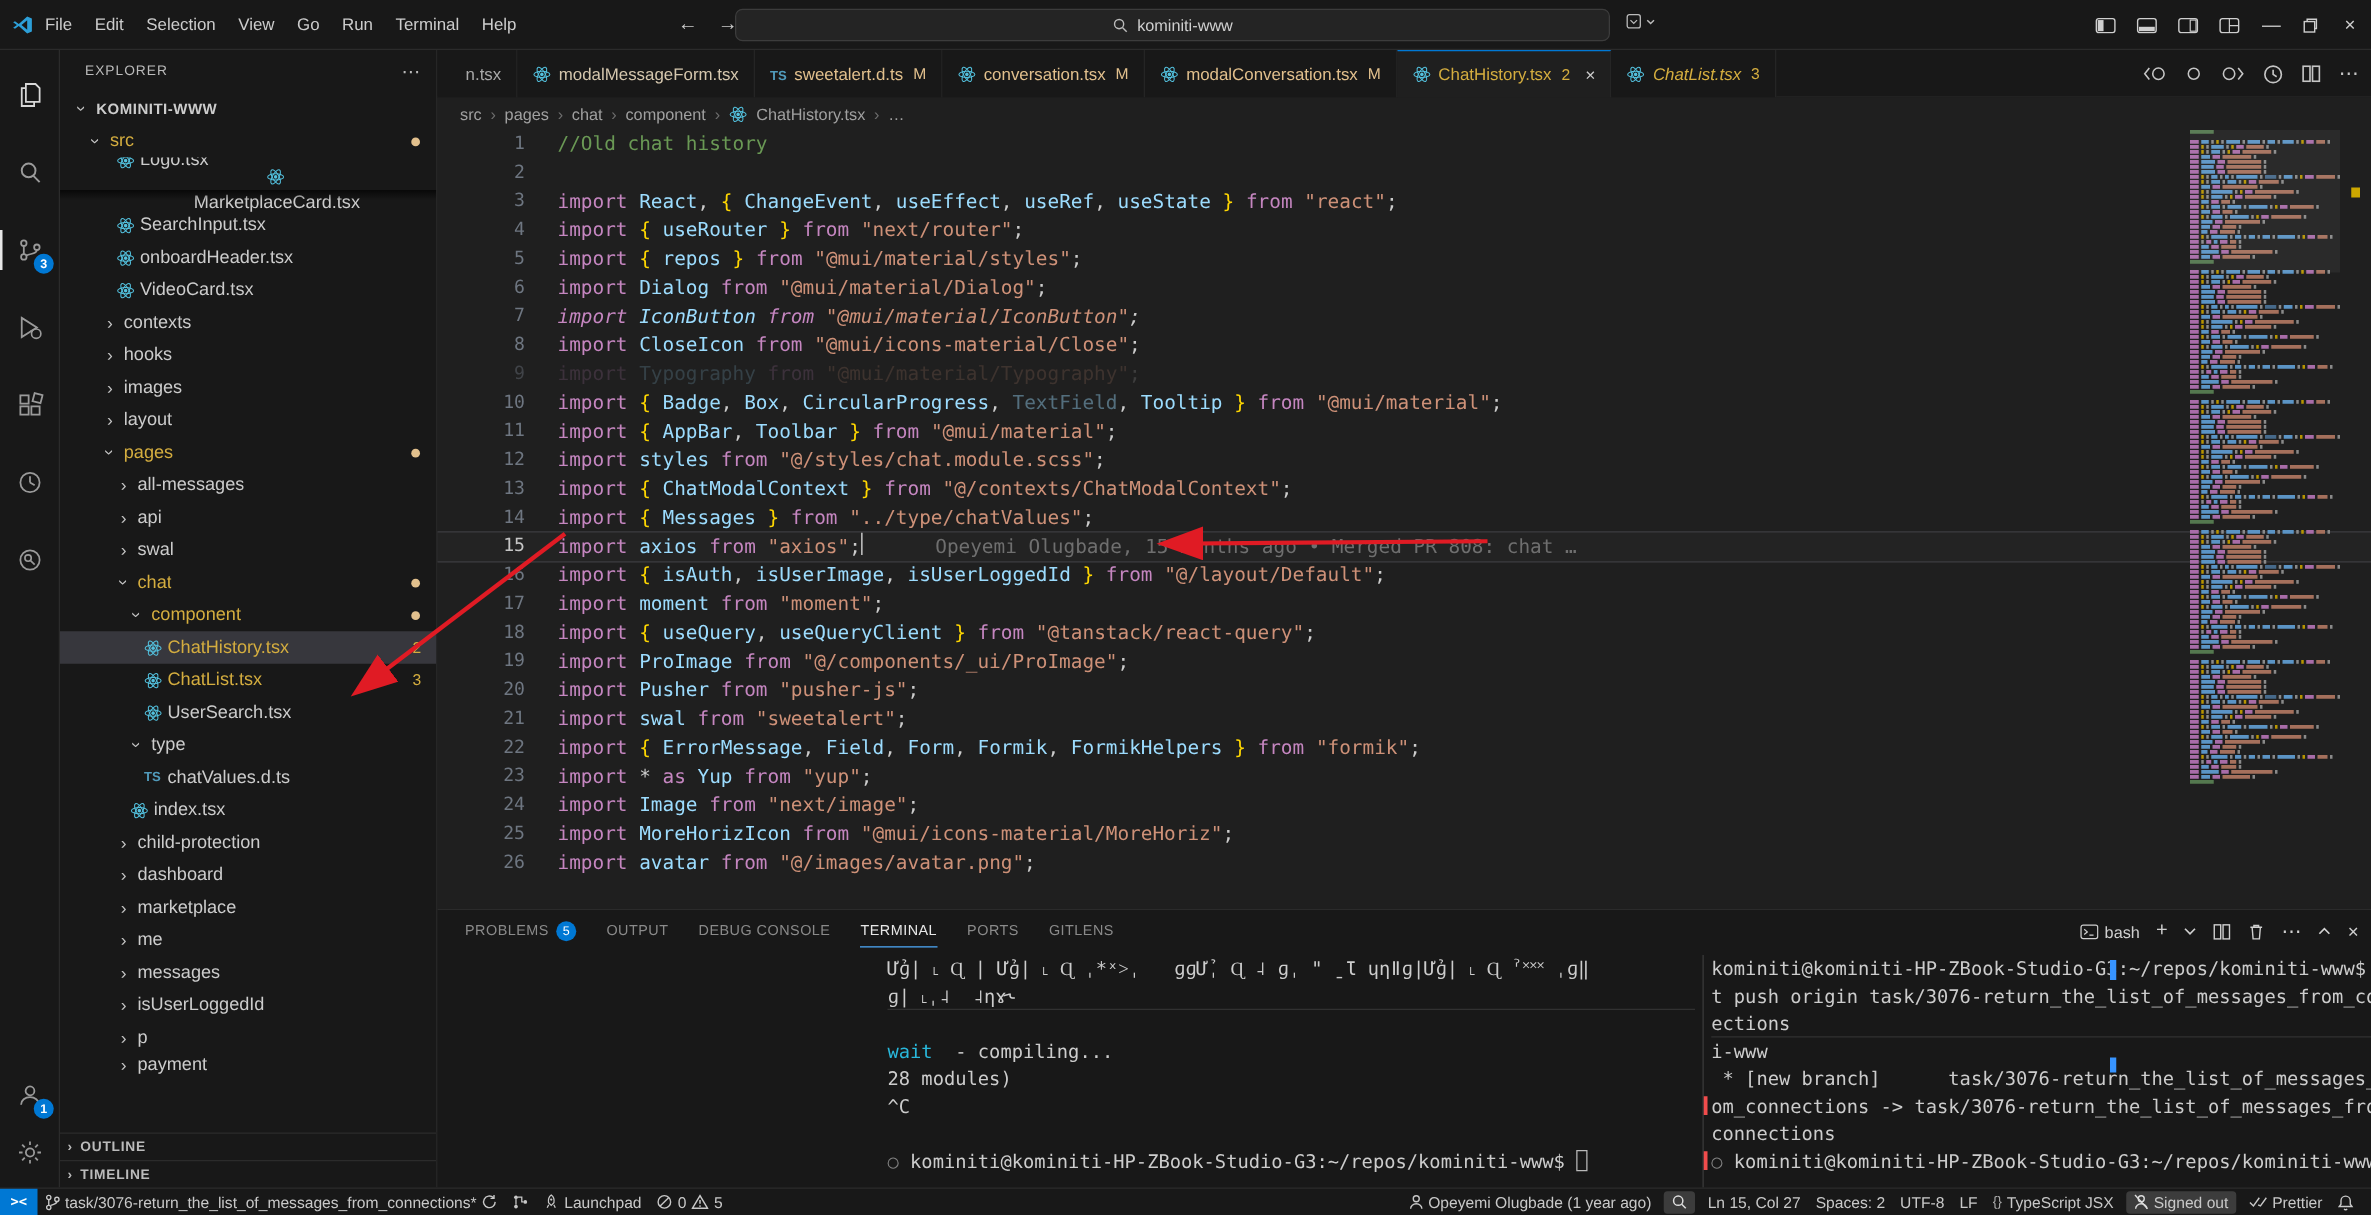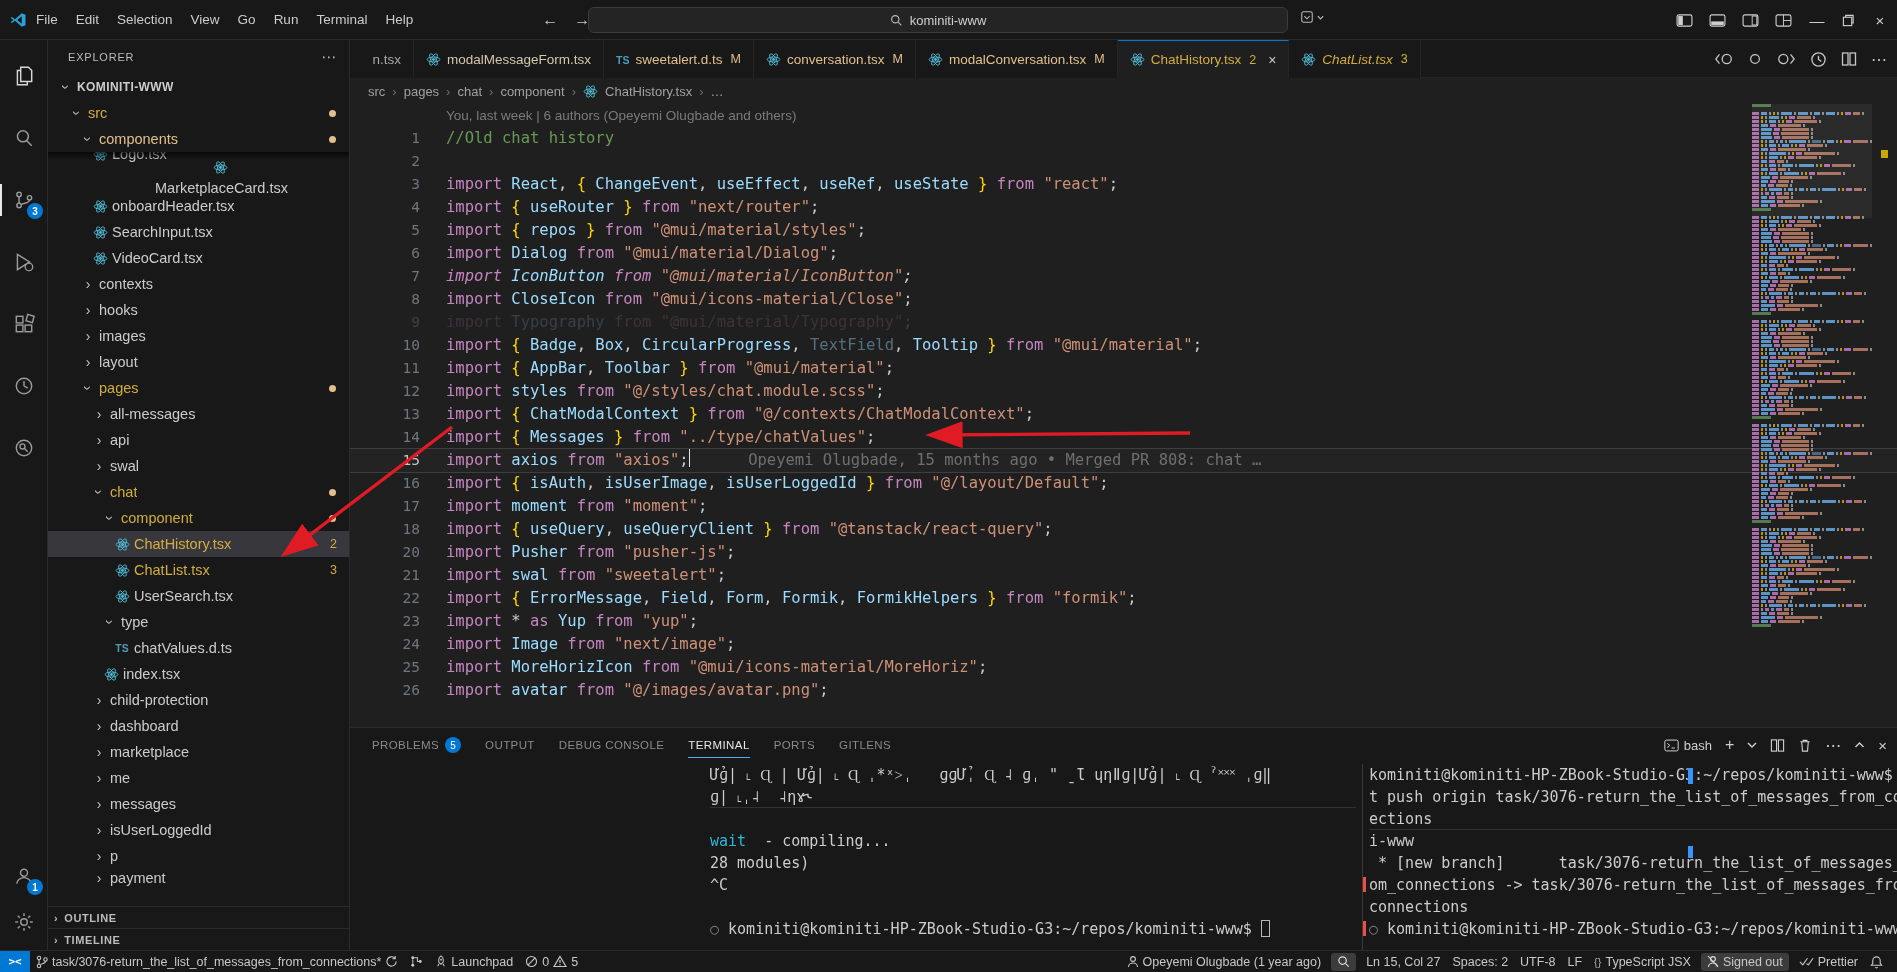--- a/index.html
+++ b/index.html
@@ -275,27 +275,20 @@
           <span class="lbl">KOMINITI-WWW</span>
         </span>
       </div>
       <div class="trow" style="padding-left: 21px;">
         <span style="display: flex; align-items: center; width: 100%;">
           <span class="chev d">›</span>
           <span class="lbl" style="color: rgb(212, 173, 63);">src</span>
         </span>
         <span class="gdot"></span>
       </div>
-      <div class="trow" style="padding-left: 32px;">
-        <span style="display: flex; align-items: center; width: 100%;">
-          <span class="chev d">›</span>
-          <span class="lbl" style="color: rgb(226, 192, 141);">components</span>
-        </span>
-        <span class="gdot"></span>
-      </div>
       <div class="trow clip-top" style="padding-left: 43px;">
         <span class="inner-shift" style="display: flex; align-items: center; width: 100%;">
           <span class="ficon">
             <svg width="15" height="15" viewBox="0 0 16 16">
               <circle cx="8" cy="8" r="1.5" fill="#53c1de"></circle>
               <g fill="none" stroke="#53c1de" stroke-width="0.9">
                 <ellipse cx="8" cy="8" rx="6.8" ry="2.7"></ellipse>
                 <ellipse cx="8" cy="8" rx="6.8" ry="2.7" transform="rotate(60 8 8)"></ellipse>
                 <ellipse cx="8" cy="8" rx="6.8" ry="2.7" transform="rotate(120 8 8)"></ellipse>
               </g>
@@ -324,36 +317,36 @@
           <span class="ficon">
             <svg width="15" height="15" viewBox="0 0 16 16">
               <circle cx="8" cy="8" r="1.5" fill="#53c1de"></circle>
               <g fill="none" stroke="#53c1de" stroke-width="0.9">
                 <ellipse cx="8" cy="8" rx="6.8" ry="2.7"></ellipse>
                 <ellipse cx="8" cy="8" rx="6.8" ry="2.7" transform="rotate(60 8 8)"></ellipse>
                 <ellipse cx="8" cy="8" rx="6.8" ry="2.7" transform="rotate(120 8 8)"></ellipse>
               </g>
             </svg>
           </span>
-          <span class="lbl">onboardHeader.tsx</span>
+          <span class="lbl">SearchInput.tsx</span>
         </span>
       </div>
       <div class="trow" style="padding-left: 43px;">
         <span style="display: flex; align-items: center; width: 100%;">
           <span class="ficon">
             <svg width="15" height="15" viewBox="0 0 16 16">
               <circle cx="8" cy="8" r="1.5" fill="#53c1de"></circle>
               <g fill="none" stroke="#53c1de" stroke-width="0.9">
                 <ellipse cx="8" cy="8" rx="6.8" ry="2.7"></ellipse>
                 <ellipse cx="8" cy="8" rx="6.8" ry="2.7" transform="rotate(60 8 8)"></ellipse>
                 <ellipse cx="8" cy="8" rx="6.8" ry="2.7" transform="rotate(120 8 8)"></ellipse>
               </g>
             </svg>
           </span>
-          <span class="lbl">SearchInput.tsx</span>
+          <span class="lbl">onboardHeader.tsx</span>
         </span>
       </div>
       <div class="trow" style="padding-left: 43px;">
         <span style="display: flex; align-items: center; width: 100%;">
           <span class="ficon">
             <svg width="15" height="15" viewBox="0 0 16 16">
               <circle cx="8" cy="8" r="1.5" fill="#53c1de"></circle>
               <g fill="none" stroke="#53c1de" stroke-width="0.9">
                 <ellipse cx="8" cy="8" rx="6.8" ry="2.7"></ellipse>
                 <ellipse cx="8" cy="8" rx="6.8" ry="2.7" transform="rotate(60 8 8)"></ellipse>
@@ -682,39 +675,39 @@
           <ellipse cx="8" cy="8" rx="6.8" ry="2.7" transform="rotate(60 8 8)"></ellipse>
           <ellipse cx="8" cy="8" rx="6.8" ry="2.7" transform="rotate(120 8 8)"></ellipse>
         </g>
       </svg>
     </span>
     <span>ChatHistory.tsx</span>
     <span class="sep">›</span>
     <span>…</span>
   </div>
 <div id="code">
-    <div class="cline"><span class="blame-head">You, last week | 6 authors (Opeyemi Olugbade and others)</span></div>
     <div class="cline"><span class="ln">1</span><span class="ct" style="white-space: pre;"><span class="tk-c">//Old chat history</span></span></div>
     <div class="cline"><span class="ln">2</span><span class="ct" style="white-space: pre;"></span></div>
     <div class="cline"><span class="ln">3</span><span class="ct" style="white-space: pre;"><span class="tk-k">import </span><span class="tk-i">React</span><span class="tk-p">, </span><span class="tk-b">{</span><span class="tk-p"> </span><span class="tk-i">ChangeEvent</span><span class="tk-p">, </span><span class="tk-i">useEffect</span><span class="tk-p">, </span><span class="tk-i">useRef</span><span class="tk-p">, </span><span class="tk-i">useState</span><span class="tk-p"> </span><span class="tk-b">}</span><span class="tk-k"> from </span><span class="tk-s">"react"</span><span class="tk-p">;</span></span></div>
     <div class="cline"><span class="ln">4</span><span class="ct" style="white-space: pre;"><span class="tk-k">import </span><span class="tk-b">{</span><span class="tk-p"> </span><span class="tk-i">useRouter</span><span class="tk-p"> </span><span class="tk-b">}</span><span class="tk-k"> from </span><span class="tk-s">"next/router"</span><span class="tk-p">;</span></span></div>
     <div class="cline"><span class="ln">5</span><span class="ct" style="white-space: pre;"><span class="tk-k">import </span><span class="tk-b">{</span><span class="tk-p"> </span><span class="tk-i">repos</span><span class="tk-p"> </span><span class="tk-b">}</span><span class="tk-k"> from </span><span class="tk-s">"@mui/material/styles"</span><span class="tk-p">;</span></span></div>
     <div class="cline"><span class="ln">6</span><span class="ct" style="white-space: pre;"><span class="tk-k">import </span><span class="tk-i">Dialog</span><span class="tk-k"> from </span><span class="tk-s">"@mui/material/Dialog"</span><span class="tk-p">;</span></span></div>
     <div class="cline"><span class="ln">7</span><span class="ct" style="white-space: pre; font-style: italic;"><span class="tk-k">import </span><span class="tk-i">IconButton</span><span class="tk-k"> from </span><span class="tk-s">"@mui/material/IconButton"</span><span class="tk-p">;</span></span></div>
     <div class="cline"><span class="ln">8</span><span class="ct" style="white-space: pre;"><span class="tk-k">import </span><span class="tk-i">CloseIcon</span><span class="tk-k"> from </span><span class="tk-s">"@mui/icons-material/Close"</span><span class="tk-p">;</span></span></div>
     <div class="cline dim"><span class="ln">9</span><span class="ct" style="white-space: pre;"><span class="tk-k">import </span><span class="tk-i">Typography</span><span class="tk-k"> from </span><span class="tk-s">"@mui/material/Typography"</span><span class="tk-p">;</span></span></div>
     <div class="cline"><span class="ln">10</span><span class="ct" style="white-space: pre;"><span class="tk-k">import </span><span class="tk-b">{</span><span class="tk-p"> </span><span class="tk-i">Badge</span><span class="tk-p">, </span><span class="tk-i">Box</span><span class="tk-p">, </span><span class="tk-i">CircularProgress</span><span class="tk-p">, </span><span class="tk-i dim">TextField</span><span class="tk-p">, </span><span class="tk-i">Tooltip</span><span class="tk-p"> </span><span class="tk-b">}</span><span class="tk-k"> from </span><span class="tk-s">"@mui/material"</span><span class="tk-p">;</span></span></div>
     <div class="cline"><span class="ln">11</span><span class="ct" style="white-space: pre;"><span class="tk-k">import </span><span class="tk-b">{</span><span class="tk-p"> </span><span class="tk-i">AppBar</span><span class="tk-p">, </span><span class="tk-i">Toolbar</span><span class="tk-p"> </span><span class="tk-b">}</span><span class="tk-k"> from </span><span class="tk-s">"@mui/material"</span><span class="tk-p">;</span></span></div>
     <div class="cline"><span class="ln">12</span><span class="ct" style="white-space: pre;"><span class="tk-k">import </span><span class="tk-i">styles</span><span class="tk-k"> from </span><span class="tk-s">"@/styles/chat.module.scss"</span><span class="tk-p">;</span></span></div>
     <div class="cline"><span class="ln">13</span><span class="ct" style="white-space: pre;"><span class="tk-k">import </span><span class="tk-b">{</span><span class="tk-p"> </span><span class="tk-i">ChatModalContext</span><span class="tk-p"> </span><span class="tk-b">}</span><span class="tk-k"> from </span><span class="tk-s">"@/contexts/ChatModalContext"</span><span class="tk-p">;</span></span></div>
     <div class="cline"><span class="ln">14</span><span class="ct" style="white-space: pre;"><span class="tk-k">import </span><span class="tk-b">{</span><span class="tk-p"> </span><span class="tk-i">Messages</span><span class="tk-p"> </span><span class="tk-b">}</span><span class="tk-k"> from </span><span class="tk-s">"../type/chatValues"</span><span class="tk-p">;</span></span></div>
     <div class="cline current"><span class="ln">15</span><span class="ct" style="white-space: pre;"><span class="tk-k">import </span><span class="tk-i">axios</span><span class="tk-k"> from </span><span class="tk-s">"axios"</span><span class="tk-p">;</span></span><span class="cursor"></span><span class="inline-blame">Opeyemi Olugbade, 15 months ago • Merged PR 808: chat …</span></div>
     <div class="cline"><span class="ln">16</span><span class="ct" style="white-space: pre;"><span class="tk-k">import </span><span class="tk-b">{</span><span class="tk-p"> </span><span class="tk-i">isAuth</span><span class="tk-p">, </span><span class="tk-i">isUserImage</span><span class="tk-p">, </span><span class="tk-i">isUserLoggedId</span><span class="tk-p"> </span><span class="tk-b">}</span><span class="tk-k"> from </span><span class="tk-s">"@/layout/Default"</span><span class="tk-p">;</span></span></div>
     <div class="cline"><span class="ln">17</span><span class="ct" style="white-space: pre;"><span class="tk-k">import </span><span class="tk-i">moment</span><span class="tk-k"> from </span><span class="tk-s">"moment"</span><span class="tk-p">;</span></span></div>
     <div class="cline"><span class="ln">18</span><span class="ct" style="white-space: pre;"><span class="tk-k">import </span><span class="tk-b">{</span><span class="tk-p"> </span><span class="tk-i">useQuery</span><span class="tk-p">, </span><span class="tk-i">useQueryClient</span><span class="tk-p"> </span><span class="tk-b">}</span><span class="tk-k"> from </span><span class="tk-s">"@tanstack/react-query"</span><span class="tk-p">;</span></span></div>
+    <div class="cline"><span class="ln">19</span><span class="ct" style="white-space: pre;"><span class="tk-k">import </span><span class="tk-i">ProImage</span><span class="tk-k"> from </span><span class="tk-s">"@/components/_ui/ProImage"</span><span class="tk-p">;</span></span></div>
     <div class="cline"><span class="ln">20</span><span class="ct" style="white-space: pre;"><span class="tk-k">import </span><span class="tk-i">Pusher</span><span class="tk-k"> from </span><span class="tk-s">"pusher-js"</span><span class="tk-p">;</span></span></div>
     <div class="cline"><span class="ln">21</span><span class="ct" style="white-space: pre;"><span class="tk-k">import </span><span class="tk-i">swal</span><span class="tk-k"> from </span><span class="tk-s">"sweetalert"</span><span class="tk-p">;</span></span></div>
     <div class="cline"><span class="ln">22</span><span class="ct" style="white-space: pre;"><span class="tk-k">import </span><span class="tk-b">{</span><span class="tk-p"> </span><span class="tk-i">ErrorMessage</span><span class="tk-p">, </span><span class="tk-i">Field</span><span class="tk-p">, </span><span class="tk-i">Form</span><span class="tk-p">, </span><span class="tk-i">Formik</span><span class="tk-p">, </span><span class="tk-i">FormikHelpers</span><span class="tk-p"> </span><span class="tk-b">}</span><span class="tk-k"> from </span><span class="tk-s">"formik"</span><span class="tk-p">;</span></span></div>
     <div class="cline"><span class="ln">23</span><span class="ct" style="white-space: pre;"><span class="tk-k">import </span><span class="tk-p">* </span><span class="tk-k">as </span><span class="tk-i">Yup</span><span class="tk-k"> from </span><span class="tk-s">"yup"</span><span class="tk-p">;</span></span></div>
     <div class="cline"><span class="ln">24</span><span class="ct" style="white-space: pre;"><span class="tk-k">import </span><span class="tk-i">Image</span><span class="tk-k"> from </span><span class="tk-s">"next/image"</span><span class="tk-p">;</span></span></div>
     <div class="cline"><span class="ln">25</span><span class="ct" style="white-space: pre;"><span class="tk-k">import </span><span class="tk-i">MoreHorizIcon</span><span class="tk-k"> from </span><span class="tk-s">"@mui/icons-material/MoreHoriz"</span><span class="tk-p">;</span></span></div>
     <div class="cline"><span class="ln">26</span><span class="ct" style="white-space: pre;"><span class="tk-k">import </span><span class="tk-i">avatar</span><span class="tk-k"> from </span><span class="tk-s">"@/images/avatar.png"</span><span class="tk-p">;</span></span></div>
   </div>
 <div id="minimap">
     <div class="mrow">

